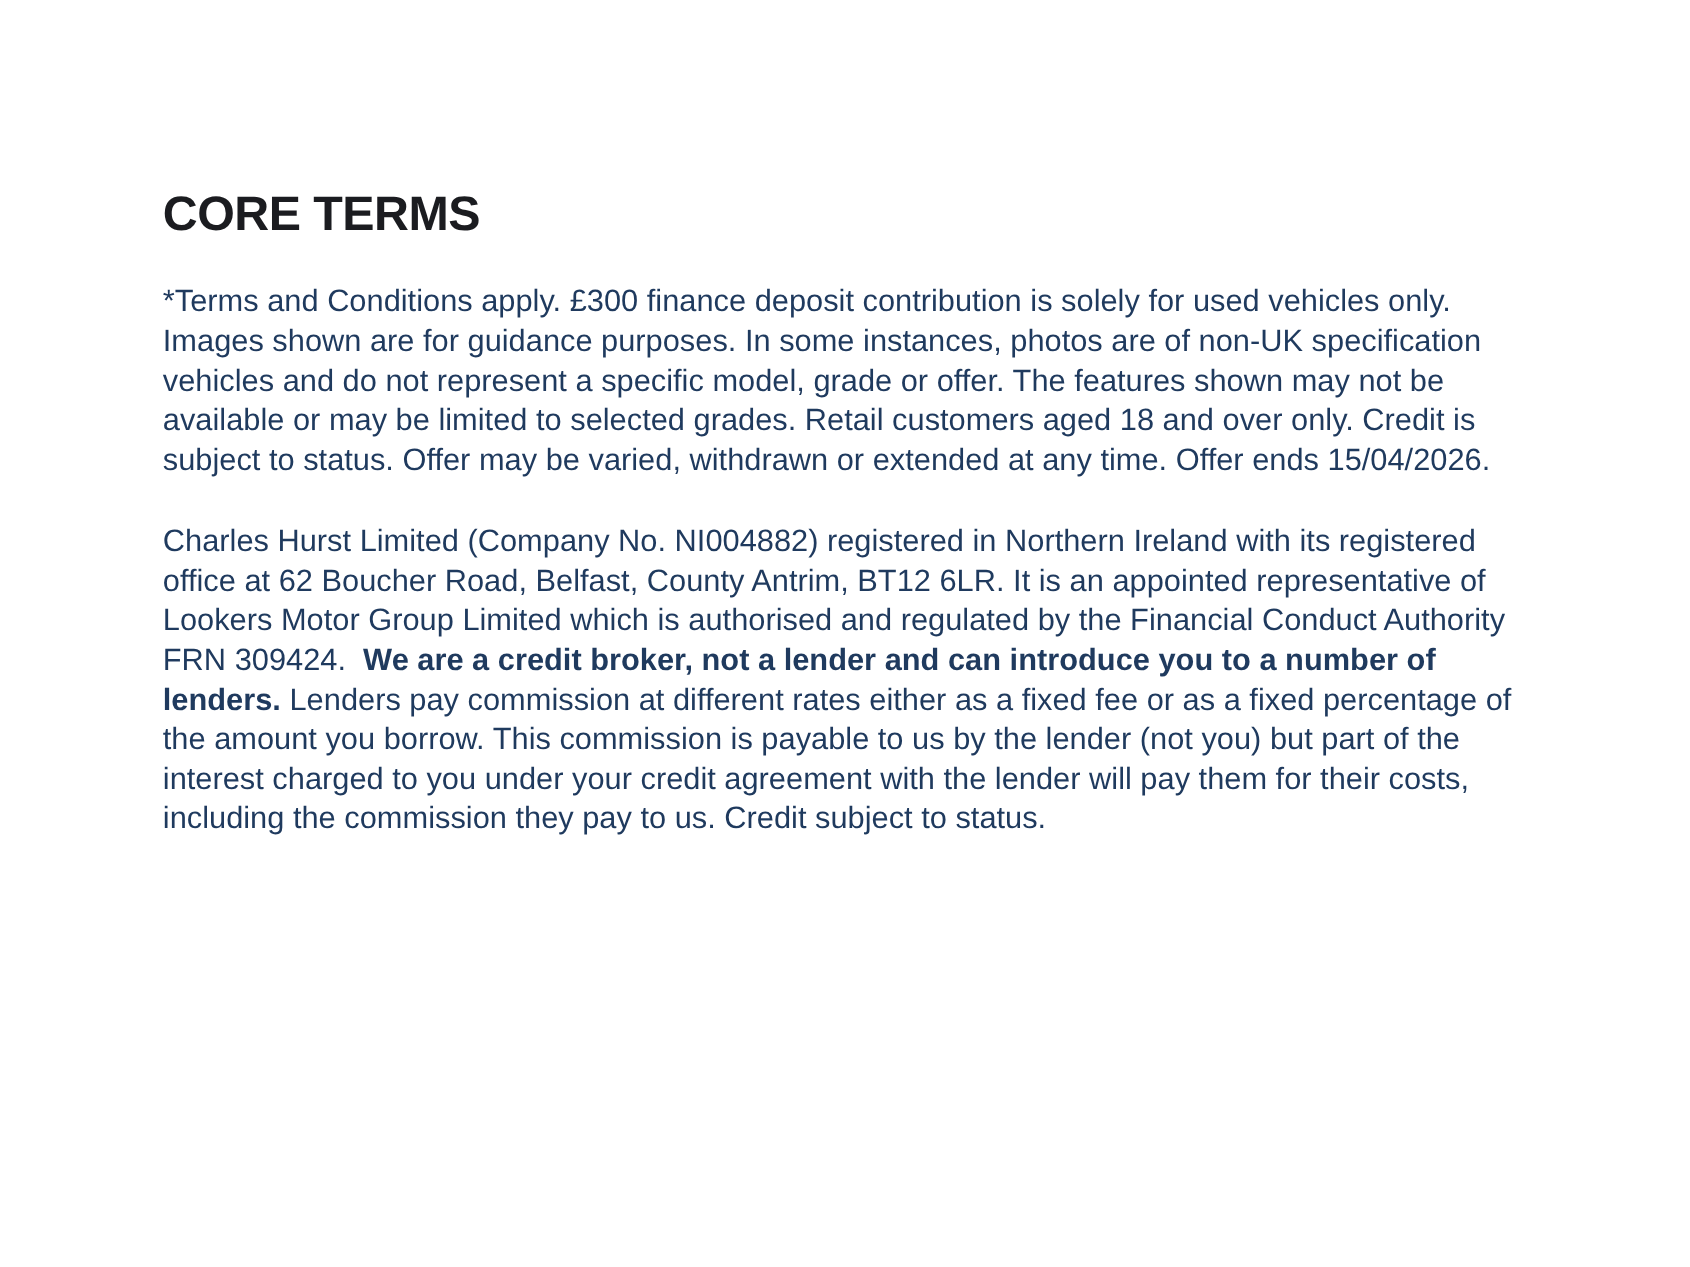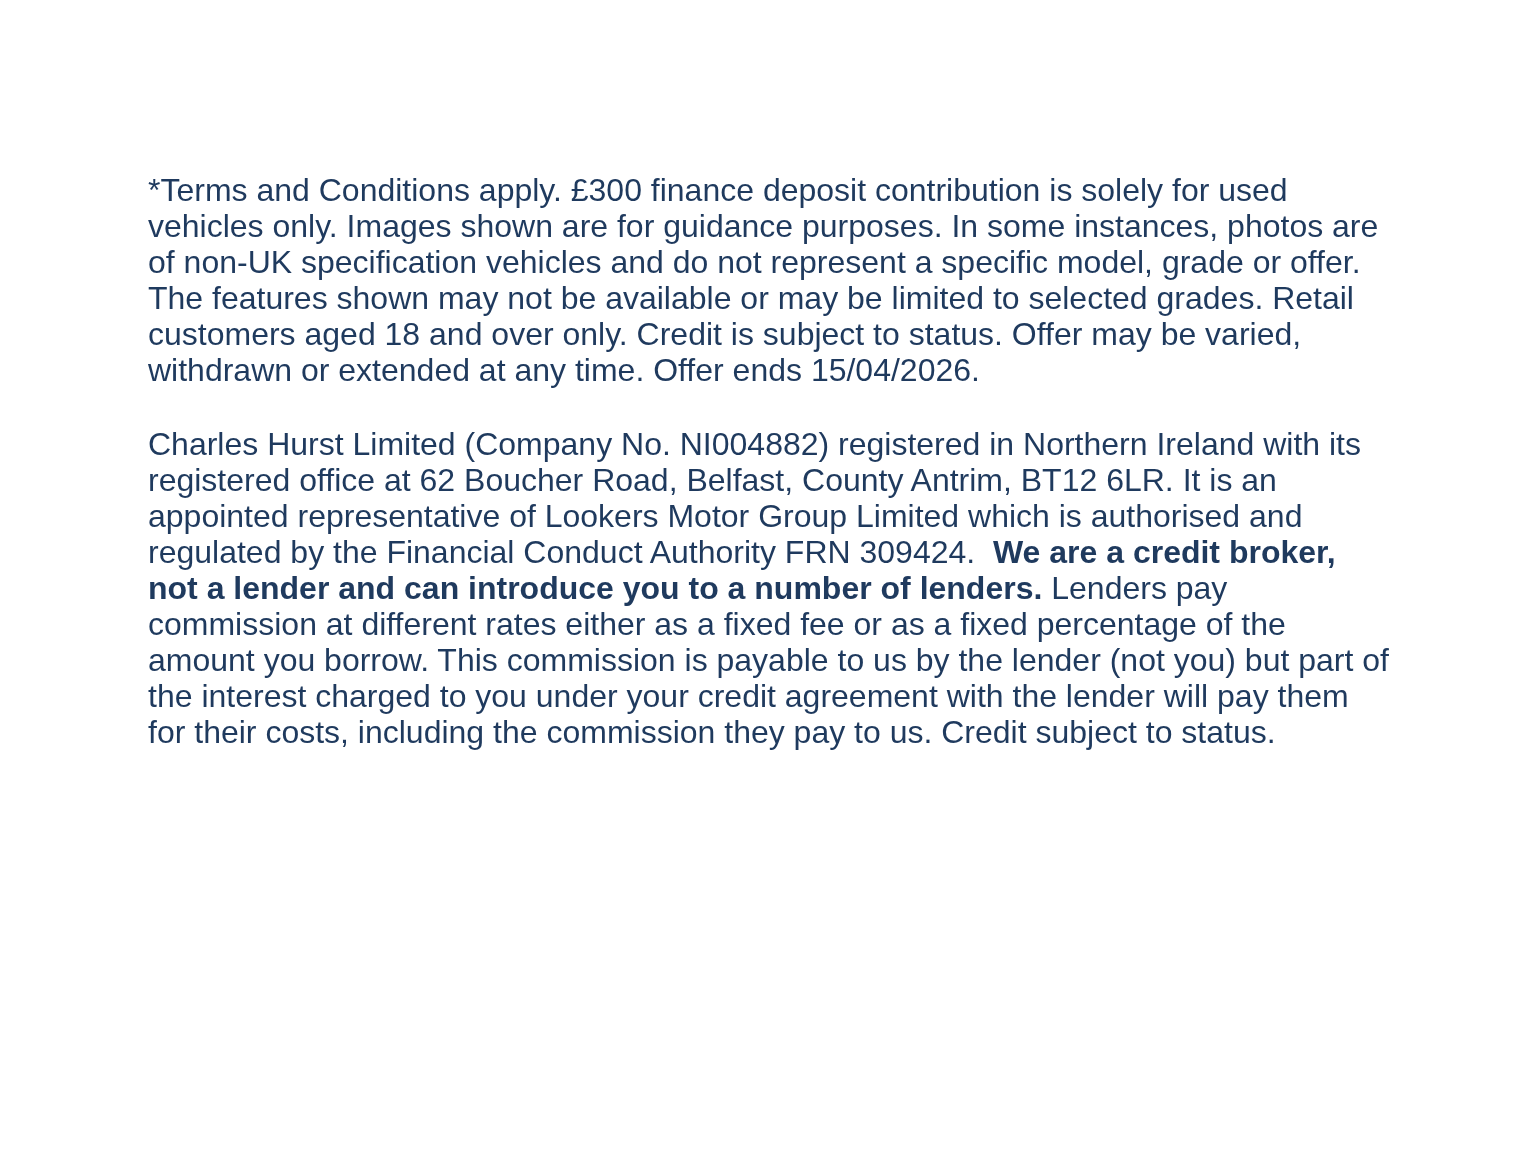--- a/index.html
+++ b/index.html
@@ -19,33 +19,34 @@
   h1.page-title {
     margin: 0 0 38px 0;
     font-size: 44px;
     line-height: 1.05;
     font-weight: 700;
     letter-spacing: -0.5px;
     color: #1b1c20;
   }
   p.terms-paragraph {
     margin: 0 0 38px 0;
-    font-size: 32px;
+    font-size: 28px;
     line-height: 36px;
     font-weight: 400;
     color: #1f3a5e;
     white-space: pre-wrap;
     max-width: 1244px;
   }
   p.terms-paragraph strong {
     font-weight: 700;
     color: #1f3a5e;
   }
 </style>
 </head>
 <body>
 
 <main class="terms-section">
+  <h1 class="page-title">CORE TERMS</h1>
 
   <p class="terms-paragraph">*Terms and Conditions apply. £300 finance deposit contribution is solely for used vehicles only. Images shown are for guidance purposes. In some instances, photos are of non-UK specification vehicles and do not represent a specific model, grade or offer. The features shown may not be available or may be limited to selected grades. Retail customers aged 18 and over only. Credit is subject to status. Offer may be varied, withdrawn or extended at any time. Offer ends 15/04/2026.</p>
 
   <p class="terms-paragraph"><span>Charles Hurst Limited (Company No. NI004882) registered in Northern Ireland with its registered office at 62 Boucher Road, Belfast, County Antrim, BT12 6LR. It is an appointed representative of Lookers Motor Group Limited which is authorised and regulated by the Financial Conduct Authority FRN 309424.  </span><strong>We are a credit broker, not a lender and can introduce you to a number of lenders.</strong><span> Lenders pay commission at different rates either as a fixed fee or as a fixed percentage of the amount you borrow. This commission is payable to us by the lender (not you) but part of the interest charged to you under your credit agreement with the lender will pay them for their costs, including the commission they pay to us. Credit subject to status.</span></p>
 </main>
 
 </body></html>

